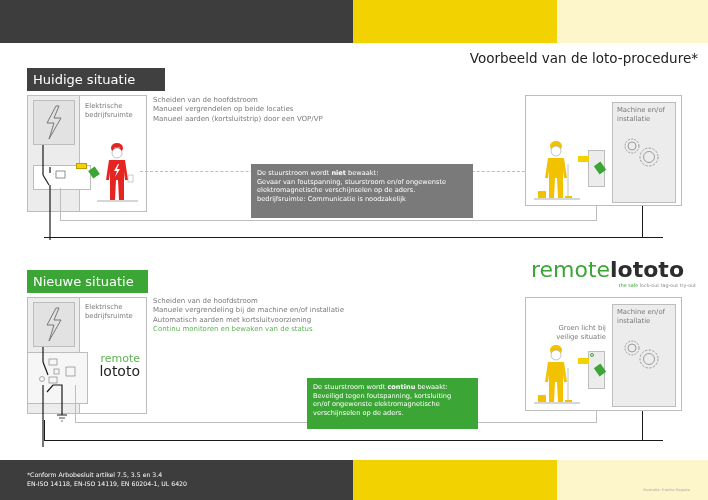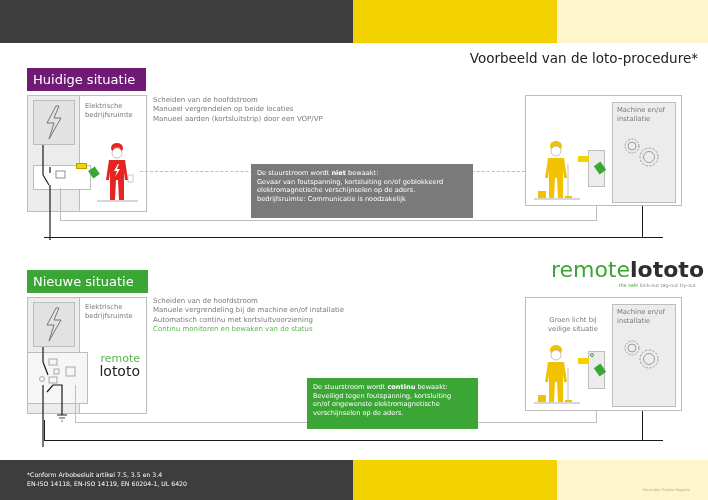--- a/index.html
+++ b/index.html
@@ -9,38 +9,38 @@
   .band.top { top: 0; }
   .band.bottom { top: 473px; height: 27px; }
   .b-dark { left: 0; width: 353px; background: #3d3d3d; }
   .b-yellow { left: 353px; width: 204px; background: #f2d200; }
   .b-cream { left: 557px; width: 151px; background: #fdf6cb; }
 
   .title { right: 10px; top: 50px; font-size: 13.5px; color: #222; font-weight: normal; }
   .subtitle { right: 10px; top: 67px; font-size: 6.6px; color: #777; text-align: right; line-height: 9px; }
 
   .label-box { color: #fff; font-size: 13px; padding: 3px 6px; line-height: 17px; }
-  .gray-label { left: 27px; top: 68px; width: 119px; background: #701a75; }
+  .gray-label { left: 27px; top: 68px; width: 138px; background: #404040; }
   .green-label { left: 27px; top: 270px; width: 121px; background: #3ba535; }
 
   .panel { border: 1px solid #bdbdbd; background: #fff; }
   .shade { background: #ececec; border: 1px solid #bdbdbd; }
   .small { font-size: 6.8px; color: #7a7a7a; line-height: 9px; }
   .list { font-size: 7px; color: #7a7a7a; line-height: 9.4px; }
   .list .green { color: #5fb355; }
 
   .callout { color: #fff; font-size: 6.6px; line-height: 8.6px; padding: 5px 6px; }
   .callout.gray { background: #7a7a7a; left: 251px; top: 164px; width: 222px; height: 54px; }
   .callout.green { background: #3ba535; left: 307px; top: 378px; width: 171px; height: 51px; }
 
   .wire { background: #1a1a1a; }
   .wire-light { background: #bdbdbd; }
   .dash { border-top: 1px dashed #bdbdbd; height: 0; }
 
-  .brand { right: 4px; top: 258px; font-size: 22px; line-height: 24px; }
+  .brand { right: 24px; top: 258px; font-size: 22px; line-height: 24px; }
   .brand .r { color: #3ba535; }
   .brand .l { color: #2d2d2d; font-weight: bold; }
   .tagline { right: 12px; top: 283px; font-size: 4.8px; color: #888; }
   .tagline .g { color: #3ba535; }
 
   .footnote { left: 27px; top: 484px; color: #fff; font-size: 6.2px; line-height: 8.5px; }
   .credit { right: 18px; top: 488px; font-size: 3.5px; color: #aaa; }
   svg { position: absolute; overflow: visible; }
 </style>
 </head>
@@ -91,21 +91,21 @@
 <div class="abs list" style="left:153px; top:96px;">
   <div>Scheiden van de hoofdstroom</div>
   <div>Manueel vergrendelen op beide locaties</div>
   <div>Manueel aarden (kortsluitstrip) door een VOP/VP</div>
 </div>
 
 <div class="abs dash" style="left:140px; top:171px; width:395px;"></div>
 
 <div class="abs callout gray">
   <div><span>De stuurstroom wordt </span><b>niet</b><span> bewaakt:</span></div>
-  <div>Gevaar van foutspanning, kortsluiting en/of geblokkeerd</div>
+  <div>Gevaar van foutspanning, stuurstroom en/of ongewenste</div>
   <div>elektromagnetische verschijnselen op de aders.</div>
   <div>bedrijfsruimte: Communicatie is noodzakelijk</div>
 </div>
 
 <div class="abs wire-light" style="left:60px; top:188px; width:1px; height:33px;"></div>
 <div class="abs wire-light" style="left:60px; top:220px; width:537px; height:1px;"></div>
 <div class="abs wire-light" style="left:596px; top:185px; width:1px; height:36px;"></div>
 
 <div class="abs wire" style="left:44px; top:237px; width:619px; height:1.2px;"></div>
 <div class="abs wire" style="left:642px; top:203px; width:1.2px; height:35px;"></div>
@@ -163,21 +163,21 @@
   <line x1="28" y1="74" x2="30" y2="74" stroke="#1a1a1a" stroke-width="0.6"></line>
 </svg>
 <div class="abs" style="left:95px; top:352px; text-align:right; width:45px; line-height:13px;">
   <div style="color:#5fb355; font-size:11px;">remote</div>
   <div style="color:#222; font-size:14px;">lototo</div>
 </div>
 
 <div class="abs list" style="left:153px; top:297px;">
   <div>Scheiden van de hoofdstroom</div>
   <div>Manuele vergrendeling bij de machine en/of installatie</div>
-  <div>Automatisch continu met kortsluitvoorziening</div>
+  <div>Automatisch aarden met kortsluitvoorziening</div>
   <div class="green">Continu monitoren en bewaken van de status</div>
 </div>
 
 <div class="abs wire-light" style="left:75px; top:385px; width:1px; height:38px;"></div>
 <div class="abs wire-light" style="left:75px; top:422px; width:522px; height:1px;"></div>
 <div class="abs wire-light" style="left:596px; top:390px; width:1px; height:33px;"></div>
 
 <div class="abs callout green">
   <div><span>De stuurstroom wordt </span><b>continu</b><span> bewaakt:</span></div>
   <div>Beveiligd tegen foutspanning, kortsluiting</div>
@@ -191,21 +191,21 @@
 
 <div class="abs brand"><span class="r">remote</span><span class="l">lototo</span></div>
 <div class="abs tagline"><span class="g">the safe</span><span> lock-out tag-out try-out</span></div>
 
 <div class="abs panel" style="left:525px; top:297px; width:157px; height:114px;"></div>
 <div class="abs shade" style="left:612px; top:304px; width:64px; height:103px;"></div>
 <div class="abs small" style="left:617px; top:308px;">
   <div>Machine en/of</div>
   <div>installatie</div>
 </div>
-<div class="abs small" style="left:540px; top:316px; text-align:center; width:66px;">
+<div class="abs small" style="left:540px; top:324px; text-align:right; width:66px;">
   <div>Groen licht bij</div>
   <div>veilige situatie</div>
 </div>
 <svg style="left:620px; top:336px;" width="50" height="40">
   <circle cx="12" cy="12" r="7" fill="none" stroke="#888" stroke-width="0.8" stroke-dasharray="2,1.2"></circle>
   <circle cx="12" cy="12" r="4" fill="none" stroke="#888" stroke-width="0.8"></circle>
   <circle cx="29" cy="23" r="9" fill="none" stroke="#888" stroke-width="0.8" stroke-dasharray="2.4,1.4"></circle>
   <circle cx="29" cy="23" r="5.5" fill="none" stroke="#888" stroke-width="0.8"></circle>
 </svg>
 <div class="abs shade" style="left:588px; top:351px; width:17px; height:38px;"></div>

